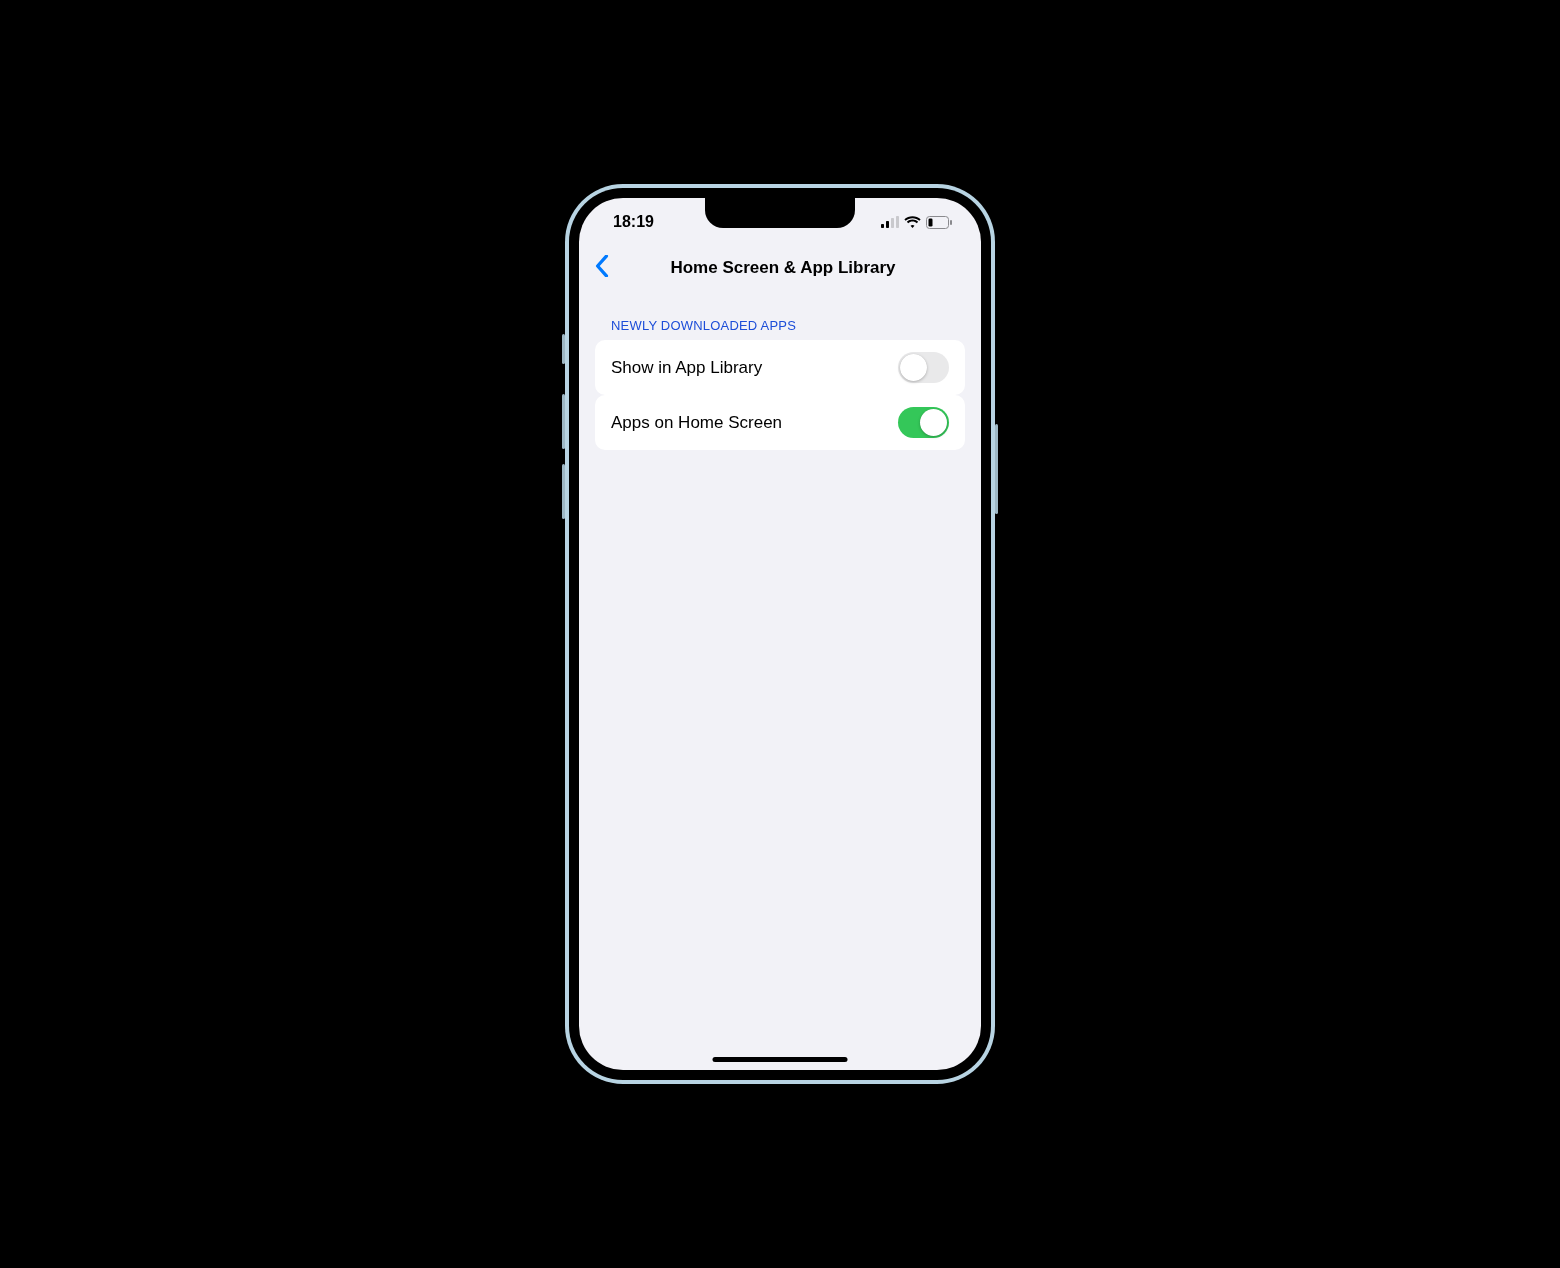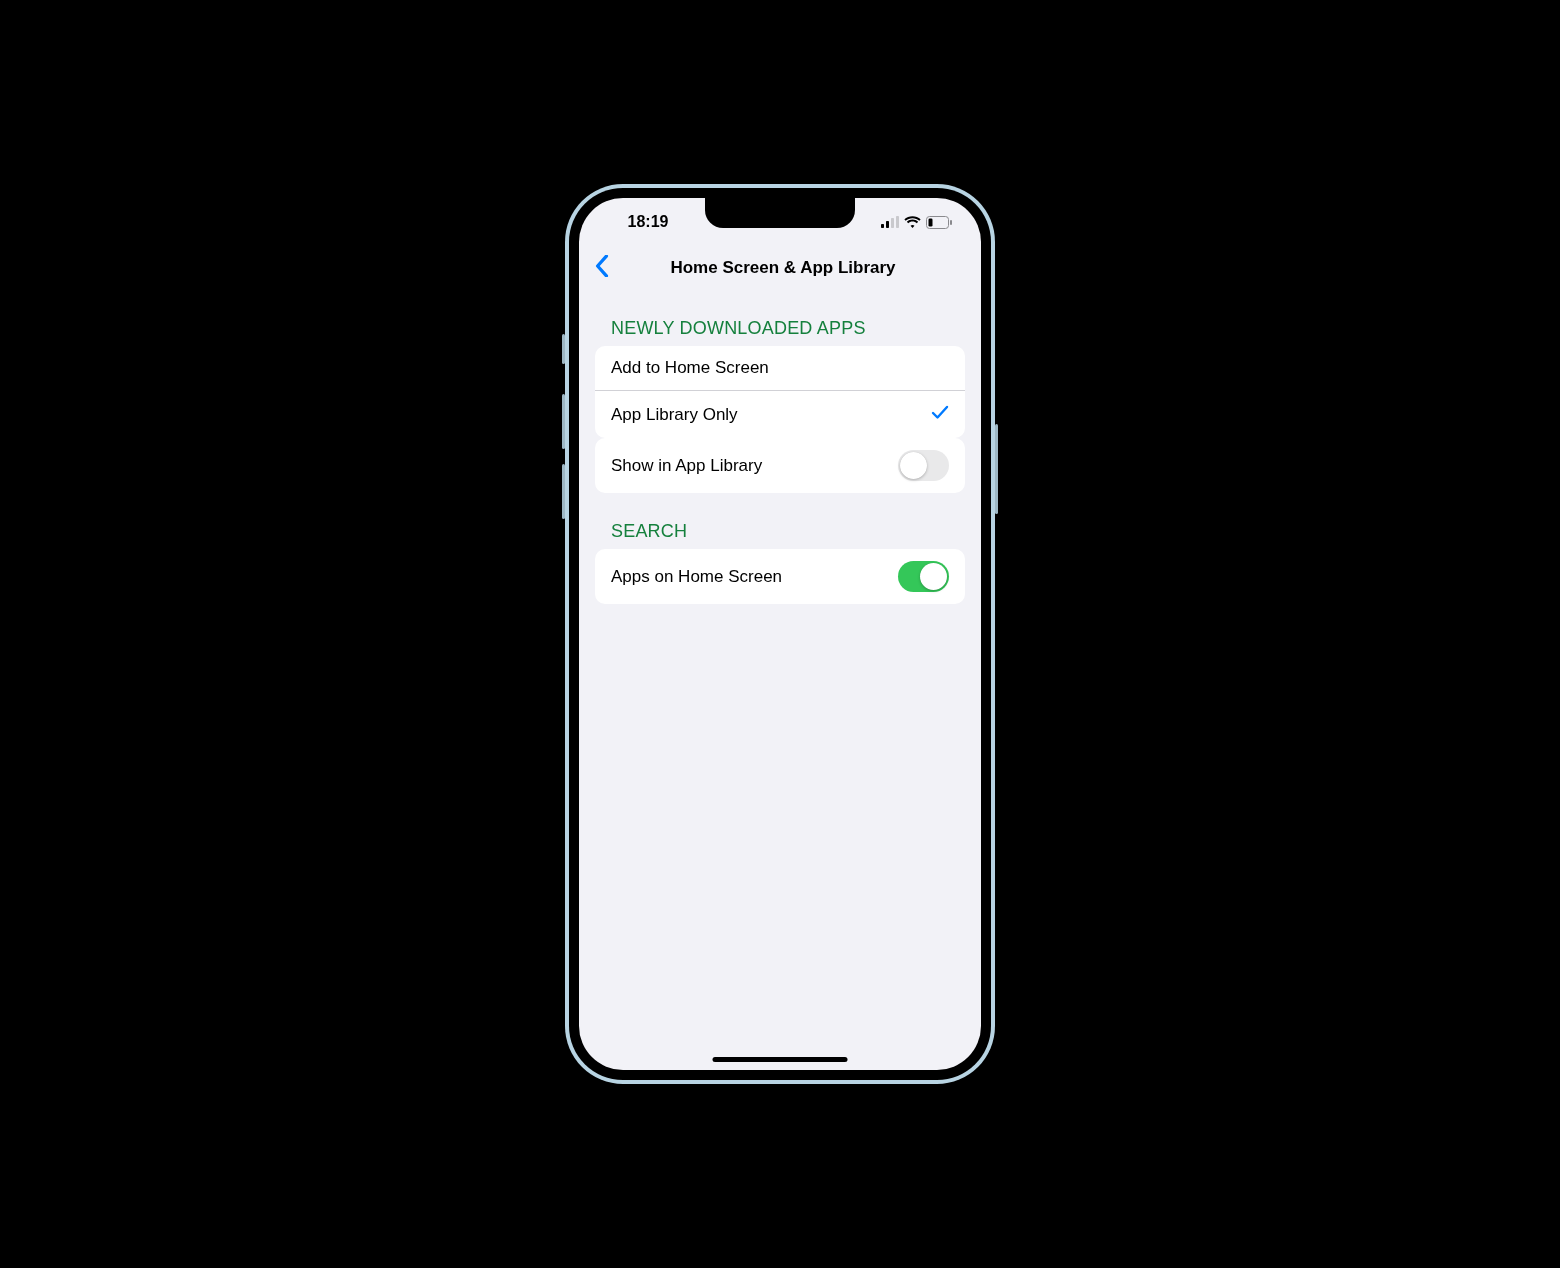--- a/index.html
+++ b/index.html
@@ -69,21 +69,21 @@
     height: 48px;
     display: flex;
     align-items: center;
     justify-content: space-between;
     padding: 0 28px 0 34px;
     font-size: 16px;
     font-weight: 600;
     color: #000;
     position: relative;
   }
-  .status-left { width: 70px; text-align: center; }
+  .status-left { width: 70px; }
   .status-right {
     display: flex;
     align-items: center;
     gap: 5px;
   }
   .status-right svg { display: block; }
 
   
   .navbar {
     height: 44px;
@@ -106,22 +106,22 @@
   }
   .navbar .title {
     font-size: 17px;
     font-weight: 600;
     color: #000;
   }
 
   
   .content { padding: 0 16px; }
   .section-header {
-    font-size: 18px;
-    color: #15803d;
+    font-size: 13px;
+    color: #1d4ed8;
     text-transform: uppercase;
     letter-spacing: 0.2px;
     padding: 28px 16px 7px 16px;
   }
   .section-group {
     background: #fff;
     border-radius: 10px;
     overflow: hidden;
   }
   .row {
@@ -222,44 +222,30 @@
               <polyline points="10,1 2,10 10,19" fill="none" stroke="#007aff" stroke-width="3" stroke-linecap="round" stroke-linejoin="round"></polyline>
             </svg>
           </span>
         </div>
         <div class="title">Home Screen &amp; App Library</div>
       </div>
 
       <div class="content">
 
         <div class="section-header">Newly Downloaded Apps</div>
-        <div class="section-group">
-          <div class="row">
-            <span>Add to Home Screen</span>
-          </div>
-          <div class="row">
-            <span>App Library Only</span>
-            <span class="checkmark">
-              <svg width="18" height="18" viewBox="0 0 18 18">
-                <polyline points="2,10 6.5,14.5 16,4" fill="none" stroke="#007aff" stroke-width="2.4" stroke-linecap="round" stroke-linejoin="round"></polyline>
-              </svg>
-            </span>
-          </div>
-        </div>
 
         <div class="section-group">
           <div class="row">
             <span>Show in App Library</span>
             <div class="toggle off">
               <div class="knob"></div>
             </div>
           </div>
         </div>
 
-        <div class="section-header">Search</div>
         <div class="section-group">
           <div class="row">
             <span>Apps on Home Screen</span>
             <div class="toggle on">
               <div class="knob"></div>
             </div>
           </div>
         </div>
       </div>
 

